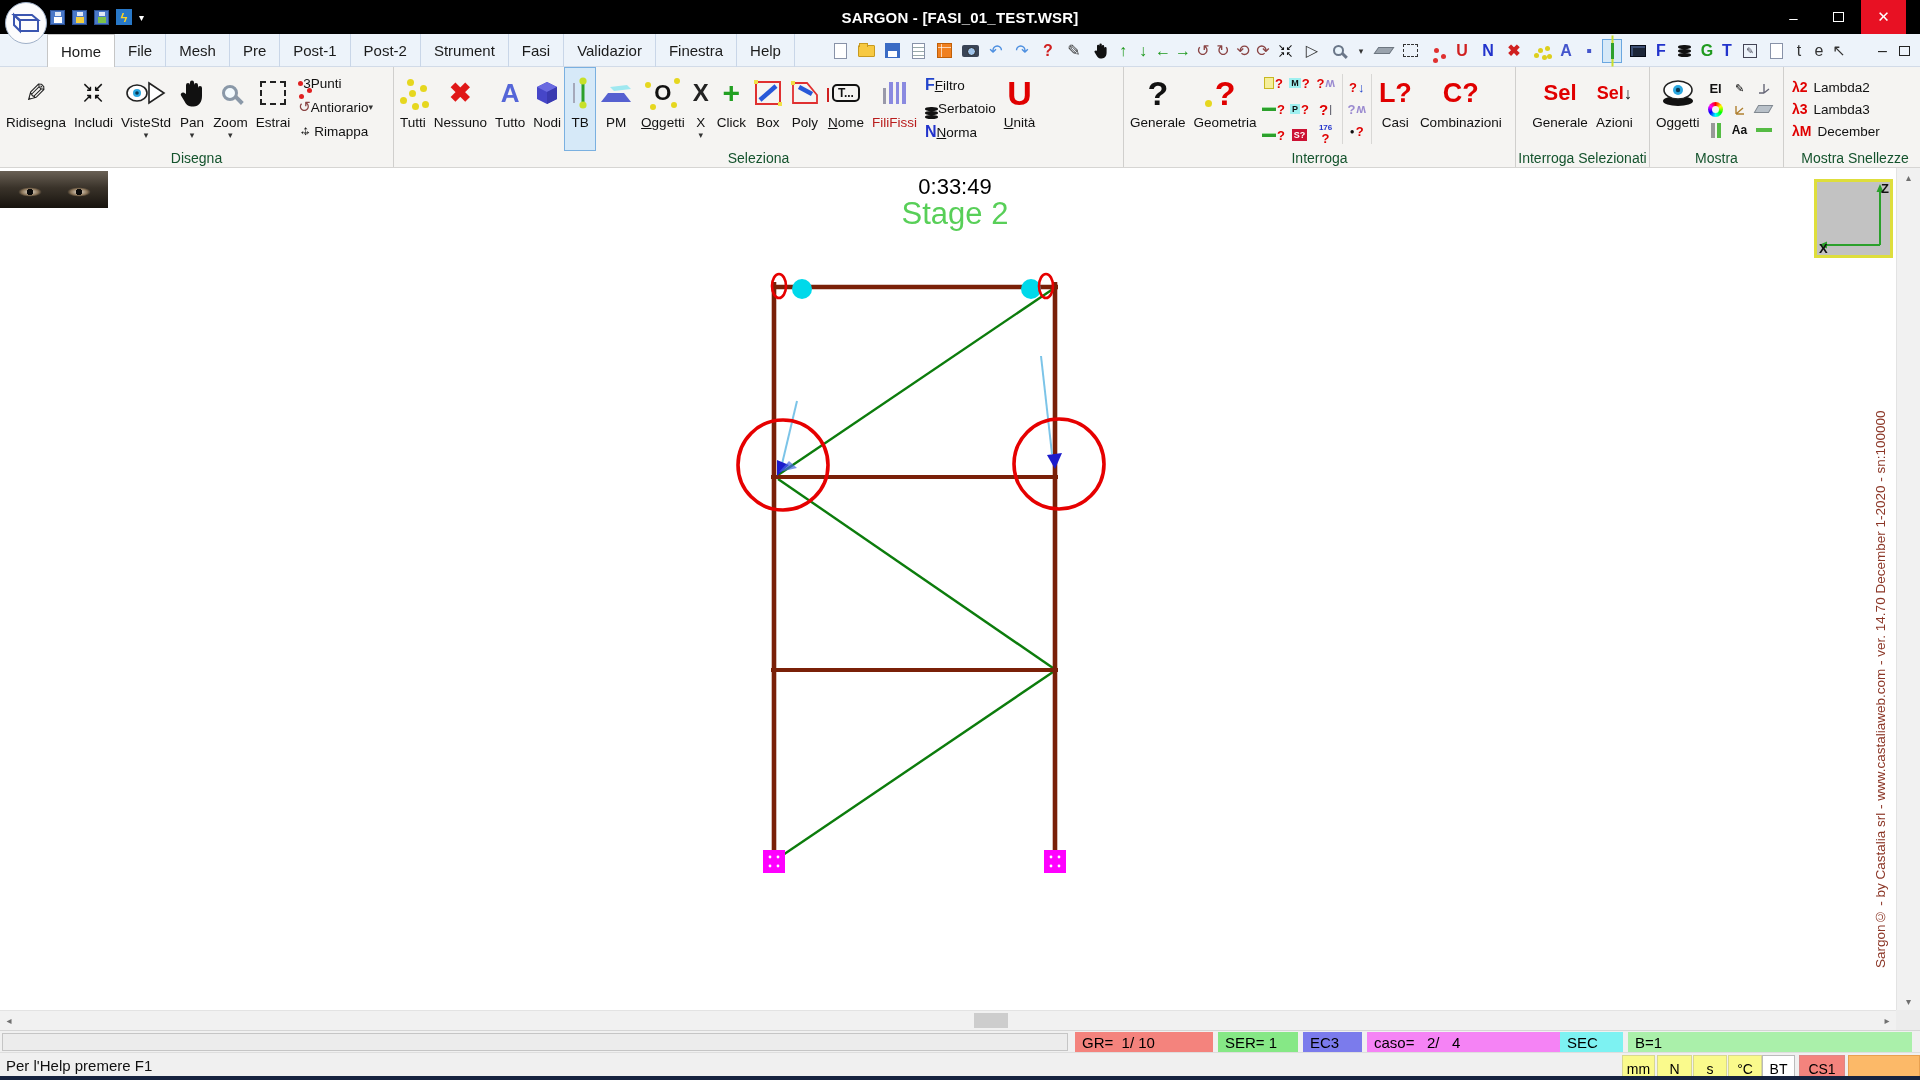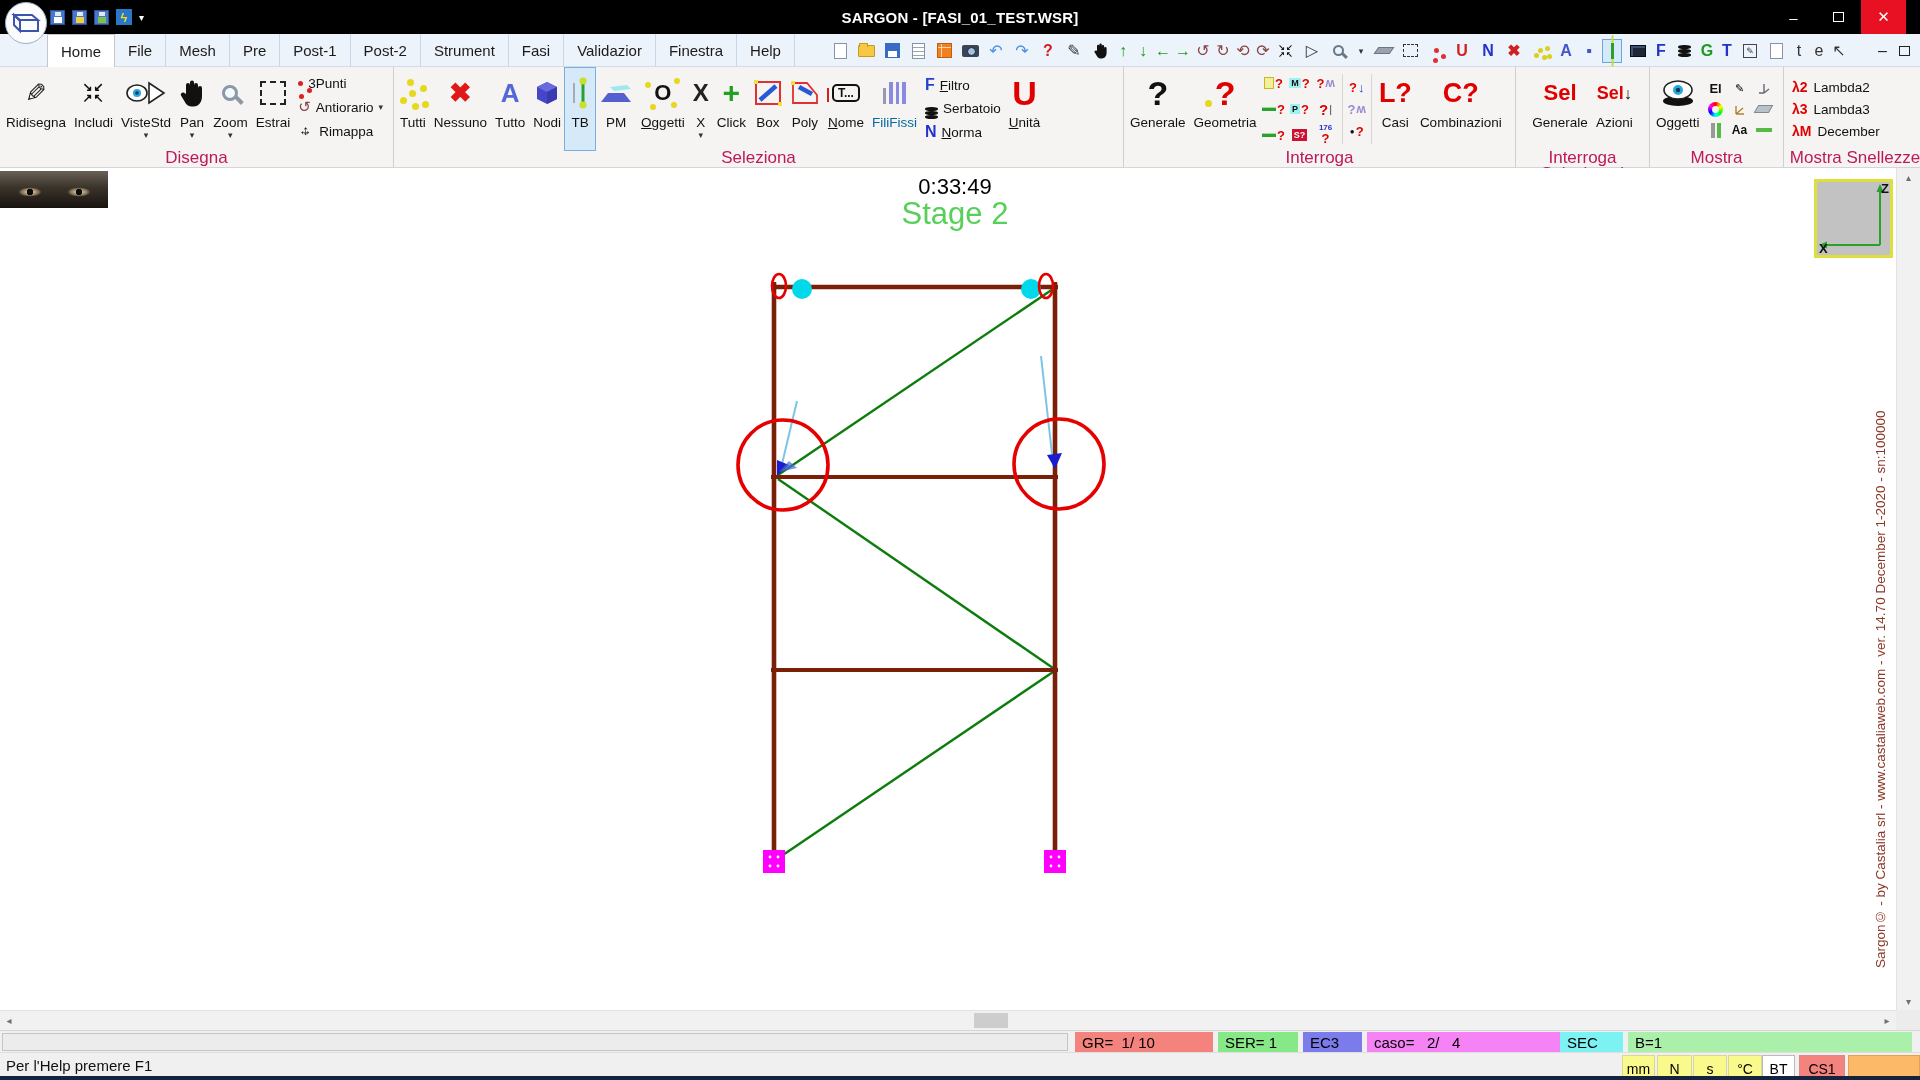--- a/index.html
+++ b/index.html
@@ -52,29 +52,29 @@
 .dotsy-s{width:5px;height:5px;border-radius:50%;background:#ddcf1d;box-shadow:7px -2px 0 #ddcf1d,-4px 5px 0 #ddcf1d,4px 7px 0 #ddcf1d,9px 6px 0 #ddcf1d}
 .tbmini{width:20px;height:24px;background:#d6e9f8;border:1px solid #6aa7e0;display:flex;align-items:center;justify-content:center}
 .tbmini i{display:block;width:3px;height:16px;background:#2ca02c;box-shadow:0 -8px 0 -0.5px #c8e02a,0 8px 0 -0.5px #c8e02a}
 .mdi{position:absolute;right:10px;top:0;height:33px;display:flex;align-items:center;gap:12px;color:#222}
 .mdi .rbox{width:11px;height:10px;border:1.5px solid #222}
 
 
 .ribbon{position:absolute;top:67px;left:0;width:1920px;height:101px;background:#f5f4f2;border-bottom:1px solid #d6d5d3;display:flex}
 .rgroup{flex:none;display:flex;flex-direction:column;border-right:1px solid #d0cfcd;padding:1px 2px 0}
 .rgc{flex:1;display:flex;align-items:stretch}
-.rgl{height:17px;text-align:center;font-size:17px;color:#be185d;line-height:16px}
+.rgl{height:17px;text-align:center;font-size:14px;color:#14532d;line-height:16px}
 .rbtn{display:flex;flex-direction:column;align-items:center;padding:3px 4px 0;cursor:default}
 .rbtn .ric{height:44px;display:flex;align-items:center;justify-content:center}
 .rlabel{font-size:13.5px;color:#111;line-height:16px;white-space:nowrap}
-.rlabel.dis{color:#0369a1}
+.rlabel.dis{color:#b91c1c}
 .ddm{font-size:9px;color:#333;line-height:9px}
 .rbtn.sel{background:#d6e9f8;outline:1px solid #7ab0e0}
 .rcol{display:flex;flex-direction:column;justify-content:flex-start;padding:8px 4px 0;gap:7px}
-.rrow{display:flex;align-items:center;gap:5px;font-size:13.5px;color:#111;white-space:nowrap}
+.rrow{display:flex;align-items:center;font-size:13.5px;color:#111;white-space:nowrap}
 .vsep{width:1px;background:#d8d7d5;margin:6px 3px}
 .ulf::first-letter{text-decoration:underline}
 
 .ic-pencil{font-size:26px;color:#222;transform:scaleX(-1) rotate(0deg)}
 .ic-inc{display:flex;flex-direction:column;font-size:12px;font-weight:bold;line-height:11px;color:#111;letter-spacing:1px}
 .ic-estrai{width:26px;height:24px;border:2px dashed #222}
 .ic-mag{width:16px;height:16px;border:3px solid #8a98a8;border-radius:50%;background:#f3fafe;position:relative}
 .ic-mag::after{content:"";position:absolute;width:10px;height:3.5px;background:#8a98a8;transform:rotate(45deg);right:-9px;bottom:-3px}
 .dotsy{width:7px;height:7px;border-radius:50%;background:#e6d71f;box-shadow:11px -5px 0 #e6d71f,-9px 7px 0 #e6d71f,3px 13px 0 #e6d71f,13px 11px 0 #e6d71f,-2px -11px 0 #e6d71f}
 .dotsr{width:5px;height:5px;border-radius:50%;background:#e02020;box-shadow:9px 7px 0 #e02020,1px 13px 0 #e02020}

